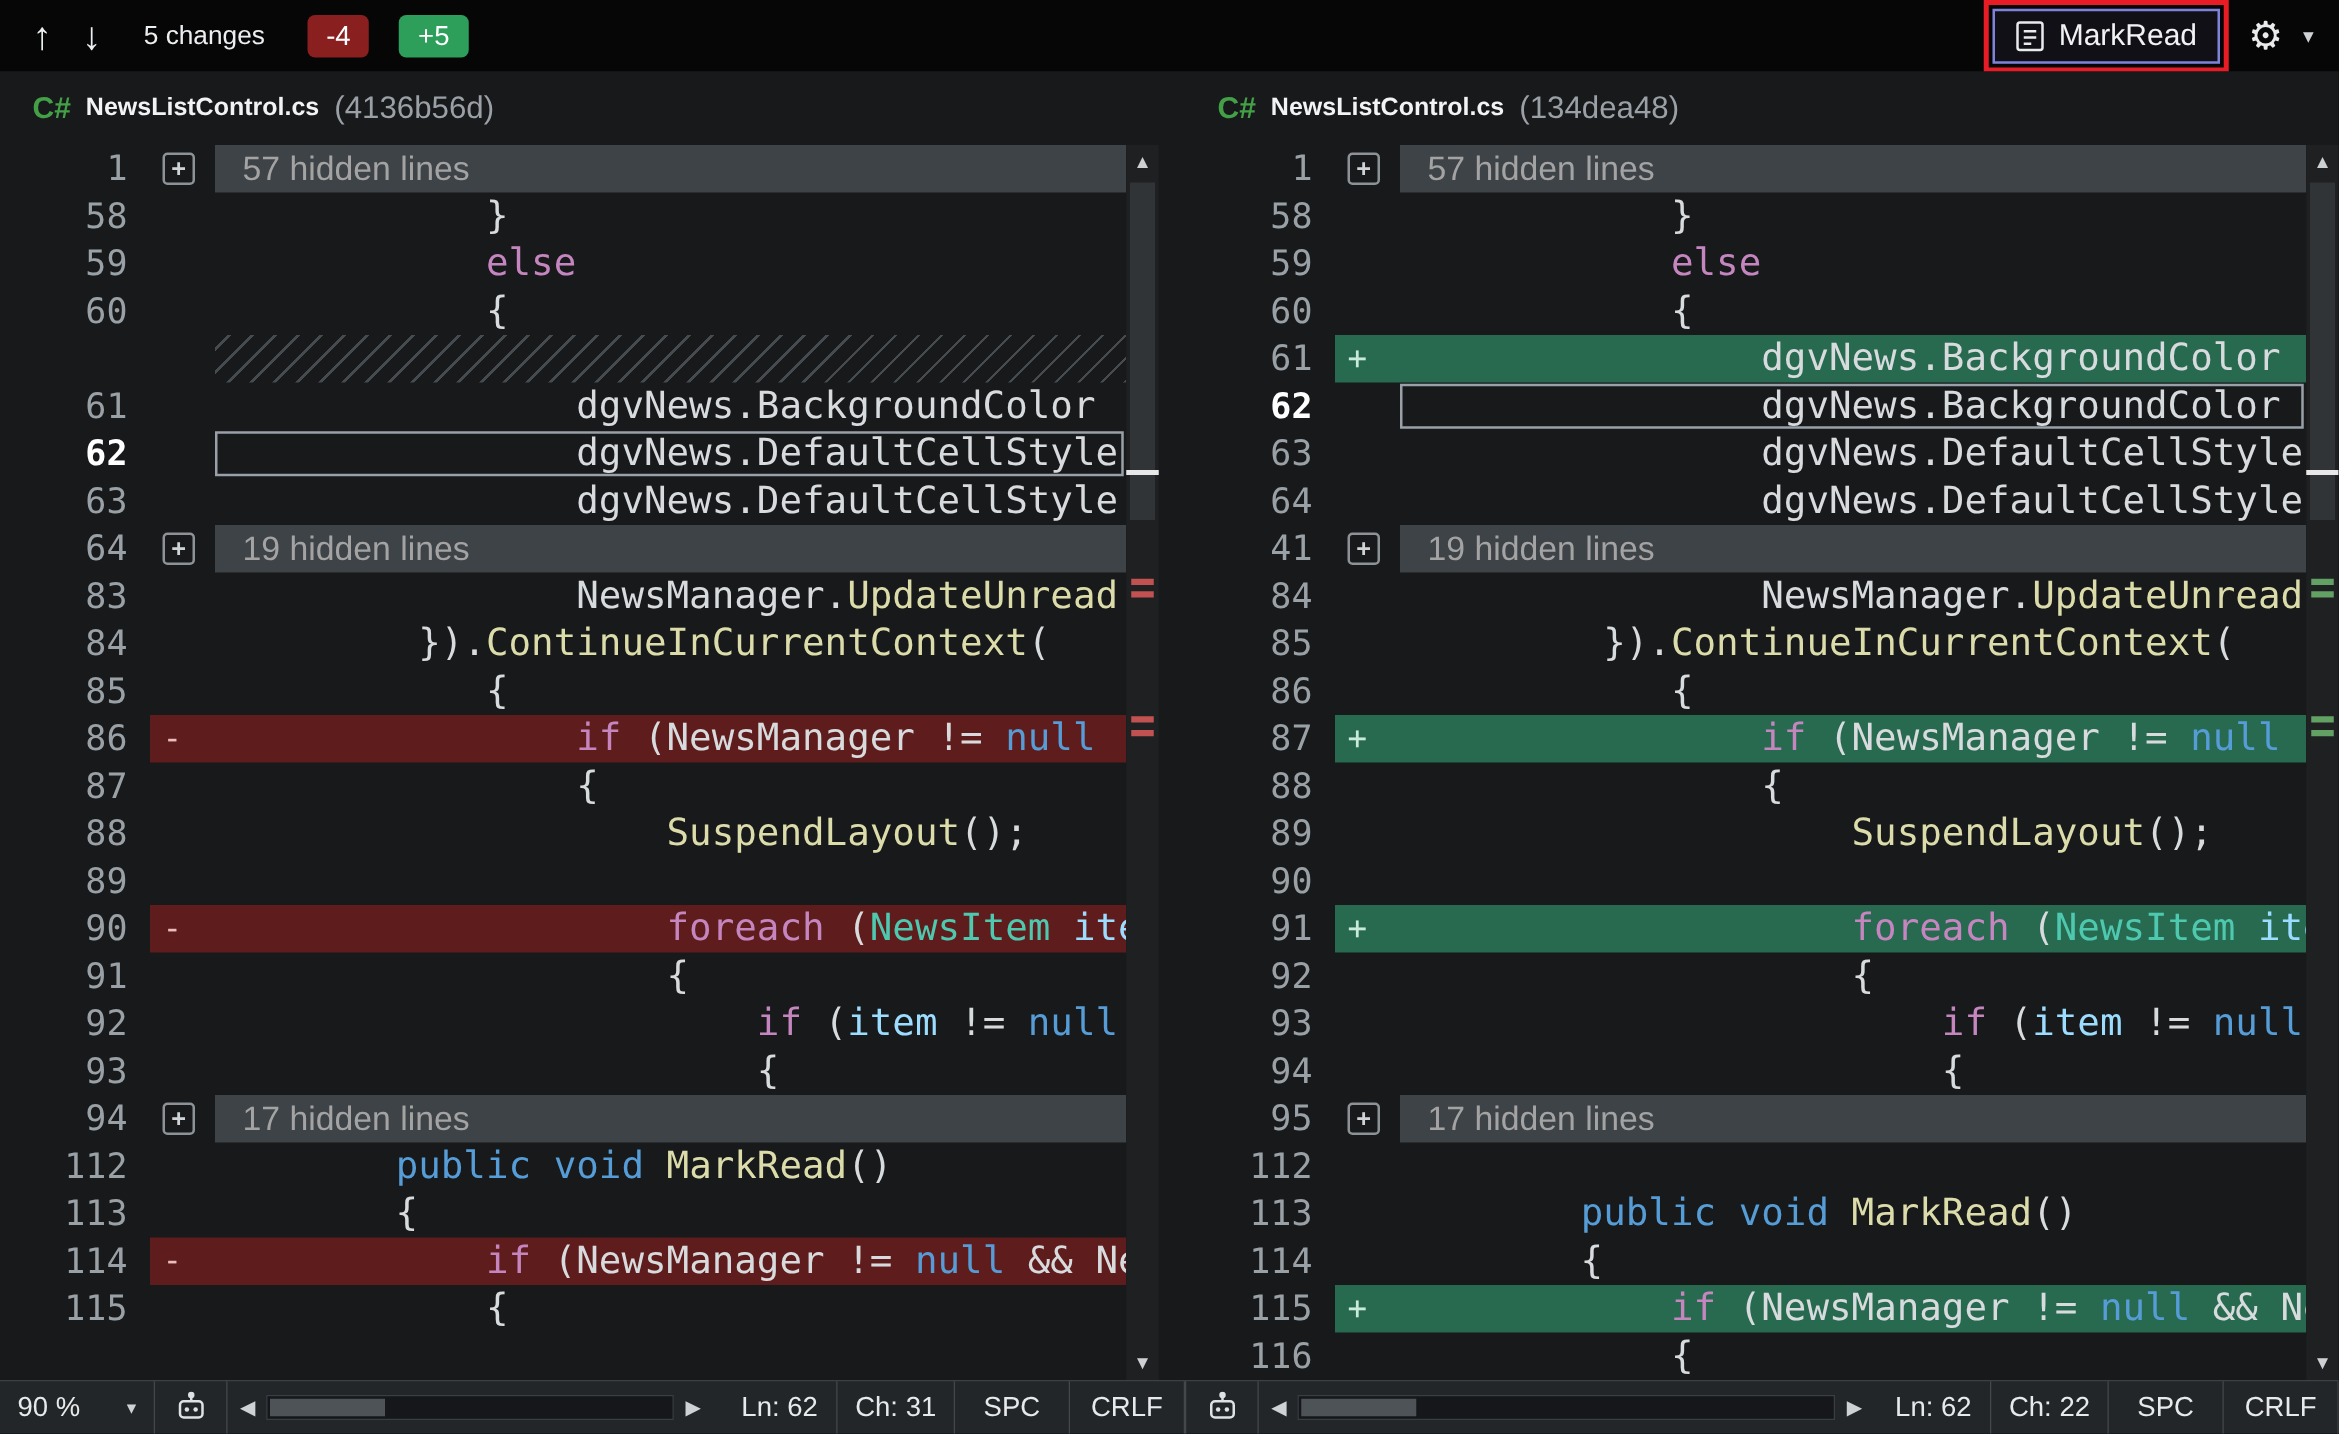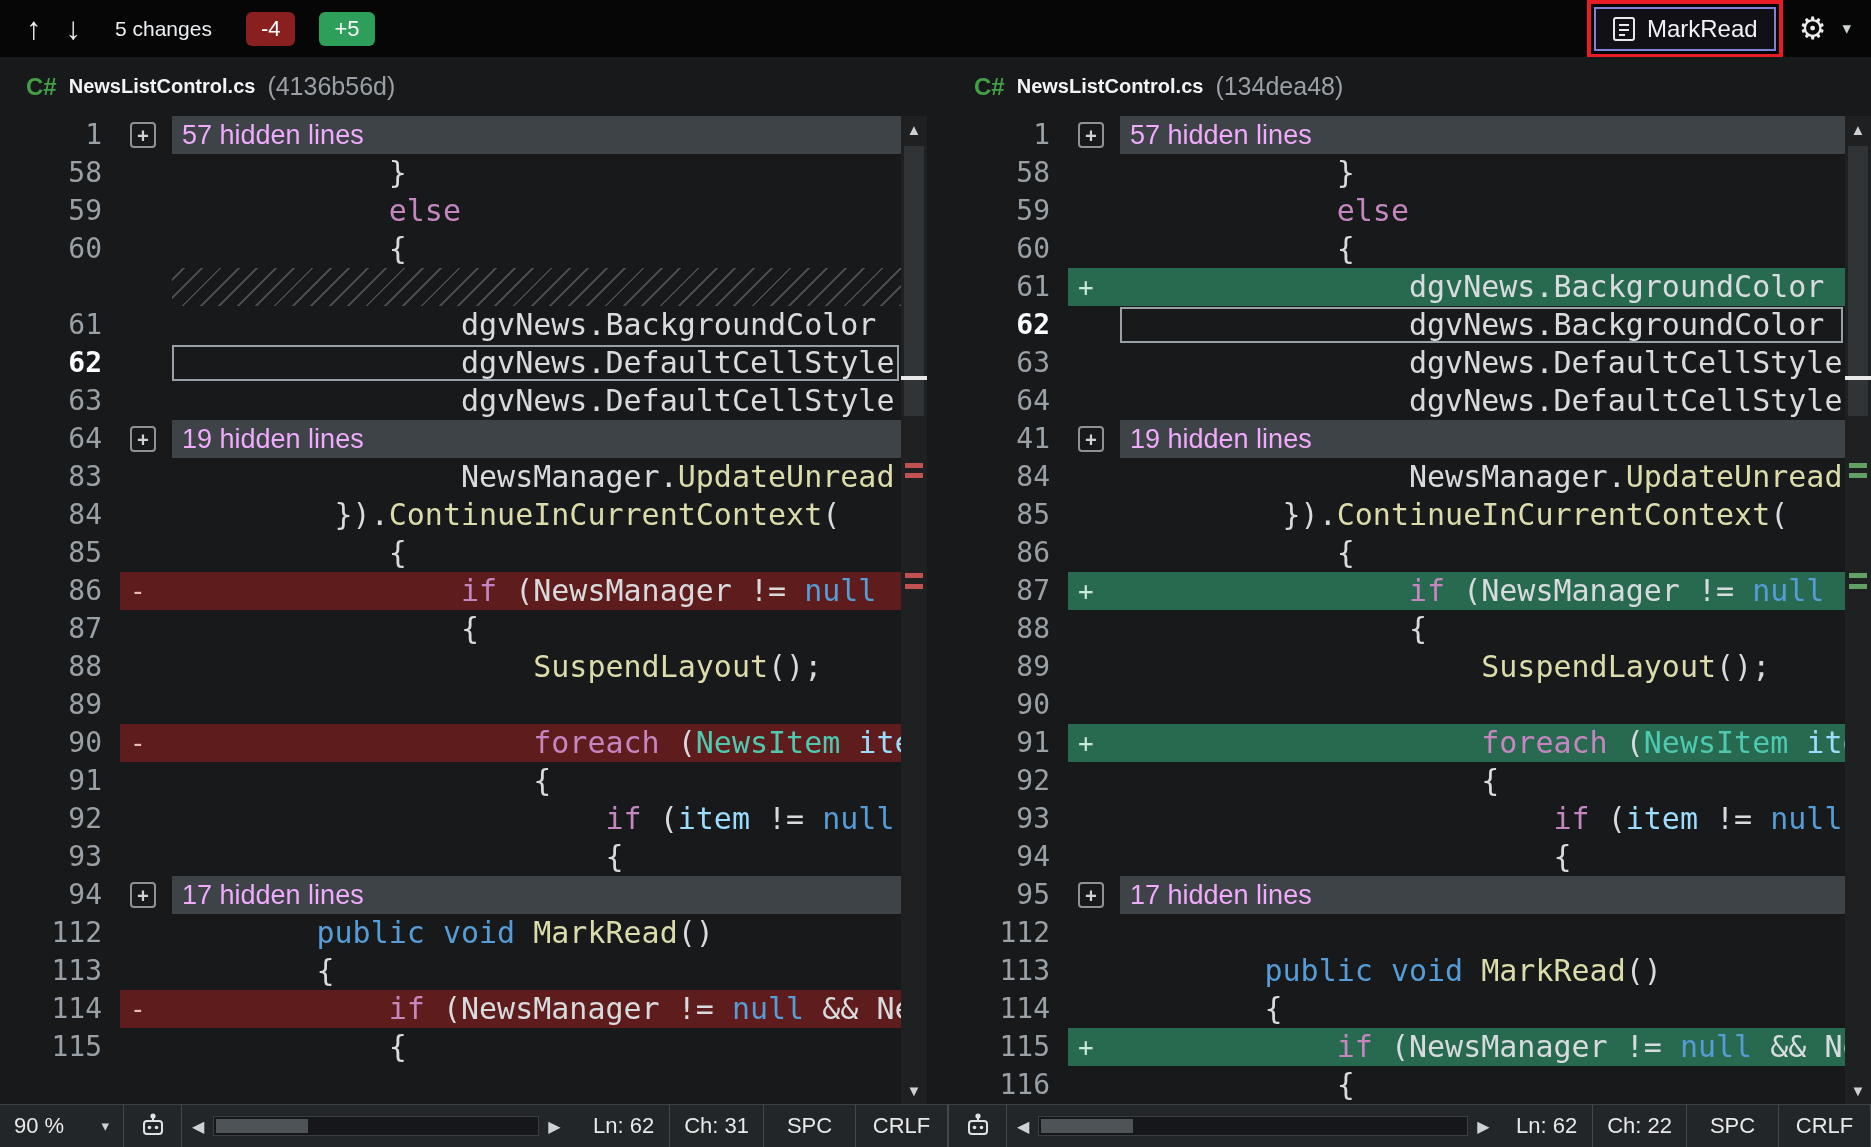--- a/index.html
+++ b/index.html
@@ -42,21 +42,21 @@
   .editor{position:relative;height:988px;overflow:hidden;background:var(--editor-bg)}
   .lines{position:absolute;top:0;left:0;overflow:hidden}
   .pane-left .lines{width:901px}
   .pane-right .lines{width:897px}
 
   .row{display:flex;height:38px;position:relative}
   .ln{flex:none;width:120px;text-align:right;padding-right:18px;font:28px/38px "DejaVu Sans Mono",monospace;color:#9aa1a6}
   .ln.cur{color:#ffffff;font-weight:bold}
   .mk{flex:none;width:52px;display:flex;align-items:center;padding-left:10px;font:26px/38px "DejaVu Sans Mono",monospace;color:#d6d8da}
   .code{flex:1;white-space:pre;overflow:hidden;font:30px/38px "DejaVu Sans Mono",monospace;color:var(--plain)}
-  .code.hbar{font:27px/38px "Liberation Sans",sans-serif;background:var(--hidden-bg);color:#f0abfc;padding-left:10px}
+  .code.hbar{font:27px/38px "Liberation Sans",sans-serif;background:var(--hidden-bg);color:#a3a3a3;padding-left:22px}
   .code.hatch{background:repeating-linear-gradient(315deg,#464b4f 0px,#464b4f 2px,transparent 2px,transparent 13px)}
   .row.del .code,.row.del .mk{background:var(--del-bg)}
   .row.add .code,.row.add .mk{background:var(--add-bg)}
   .row.del .mk{color:#eabcbc}
   .row.add .mk{color:#c9ead9}
   .fold{width:26px;height:26px;border:2px solid #8d9296;border-radius:4px;display:flex;align-items:center;justify-content:center;font:bold 19px "DejaVu Sans Mono",monospace;color:#cfd3d6;cursor:pointer}
   .cursorbox{position:absolute;left:172px;right:2px;top:1px;bottom:1px;border:2px solid #99a0a8;pointer-events:none}
   .tk-p{color:var(--plain)} .tk-k{color:var(--kw)} .tk-c{color:var(--ctrl)} .tk-m{color:var(--meth)} .tk-t{color:var(--typ)} .tk-i{color:var(--ident)}
 
   .vscroll{position:absolute;top:0;bottom:0;width:26px;background:#1e2022;cursor:pointer}

